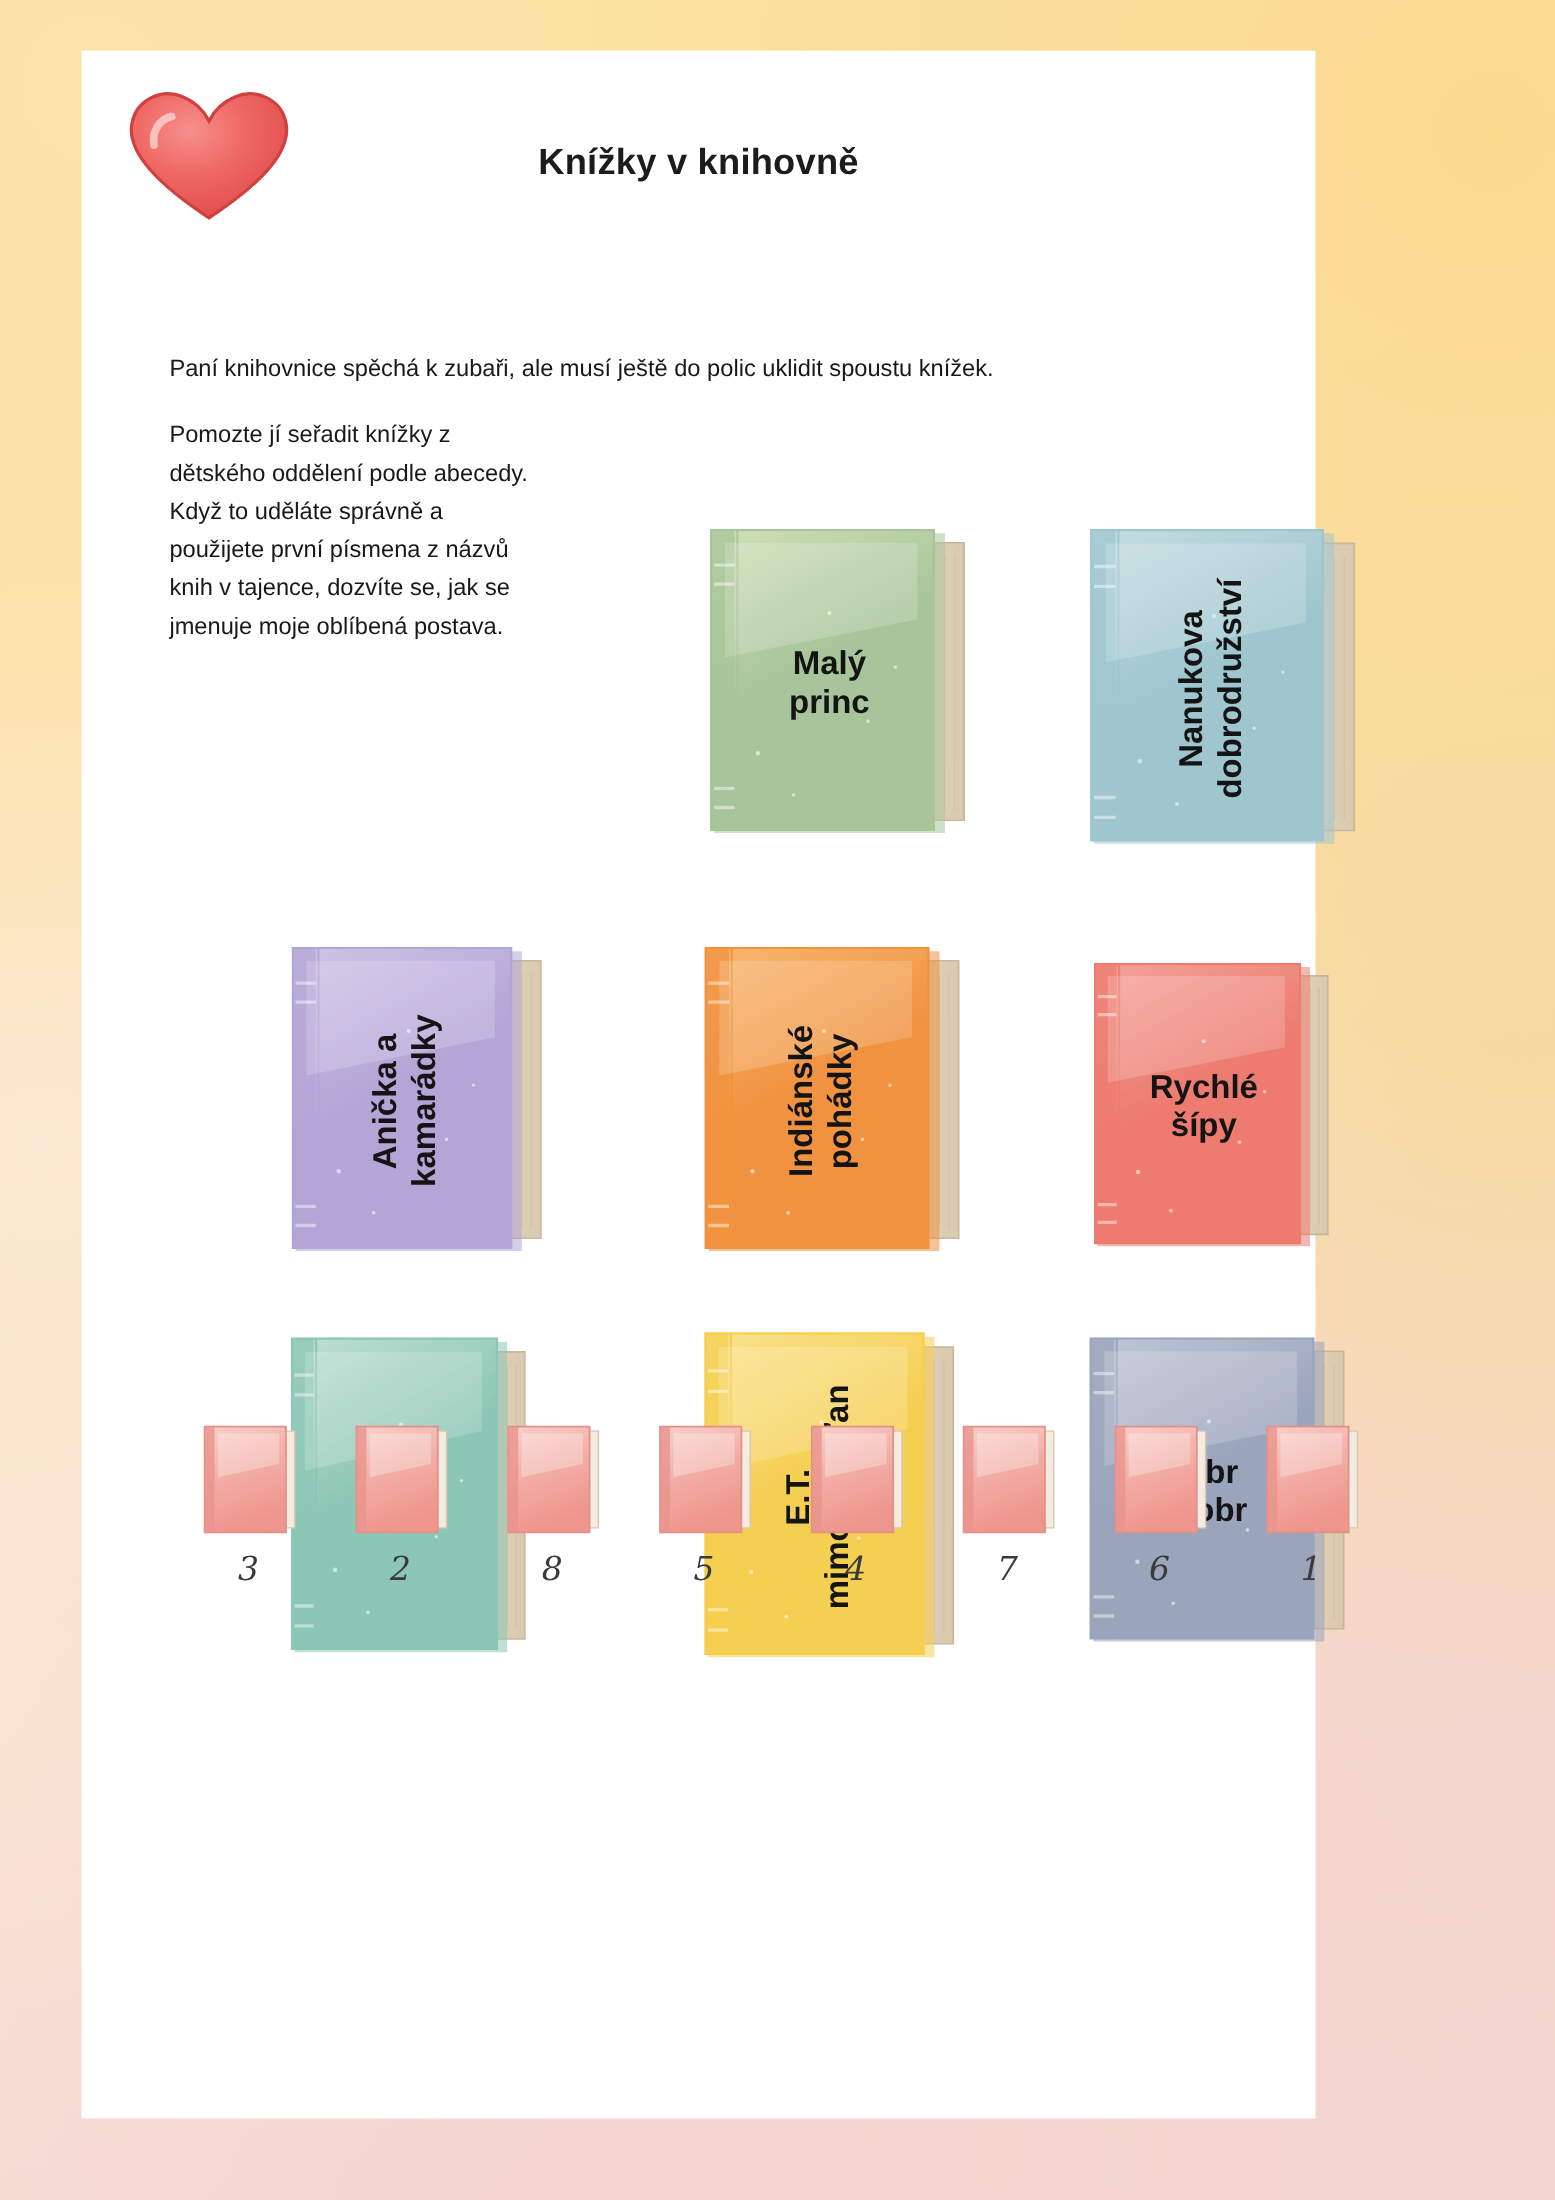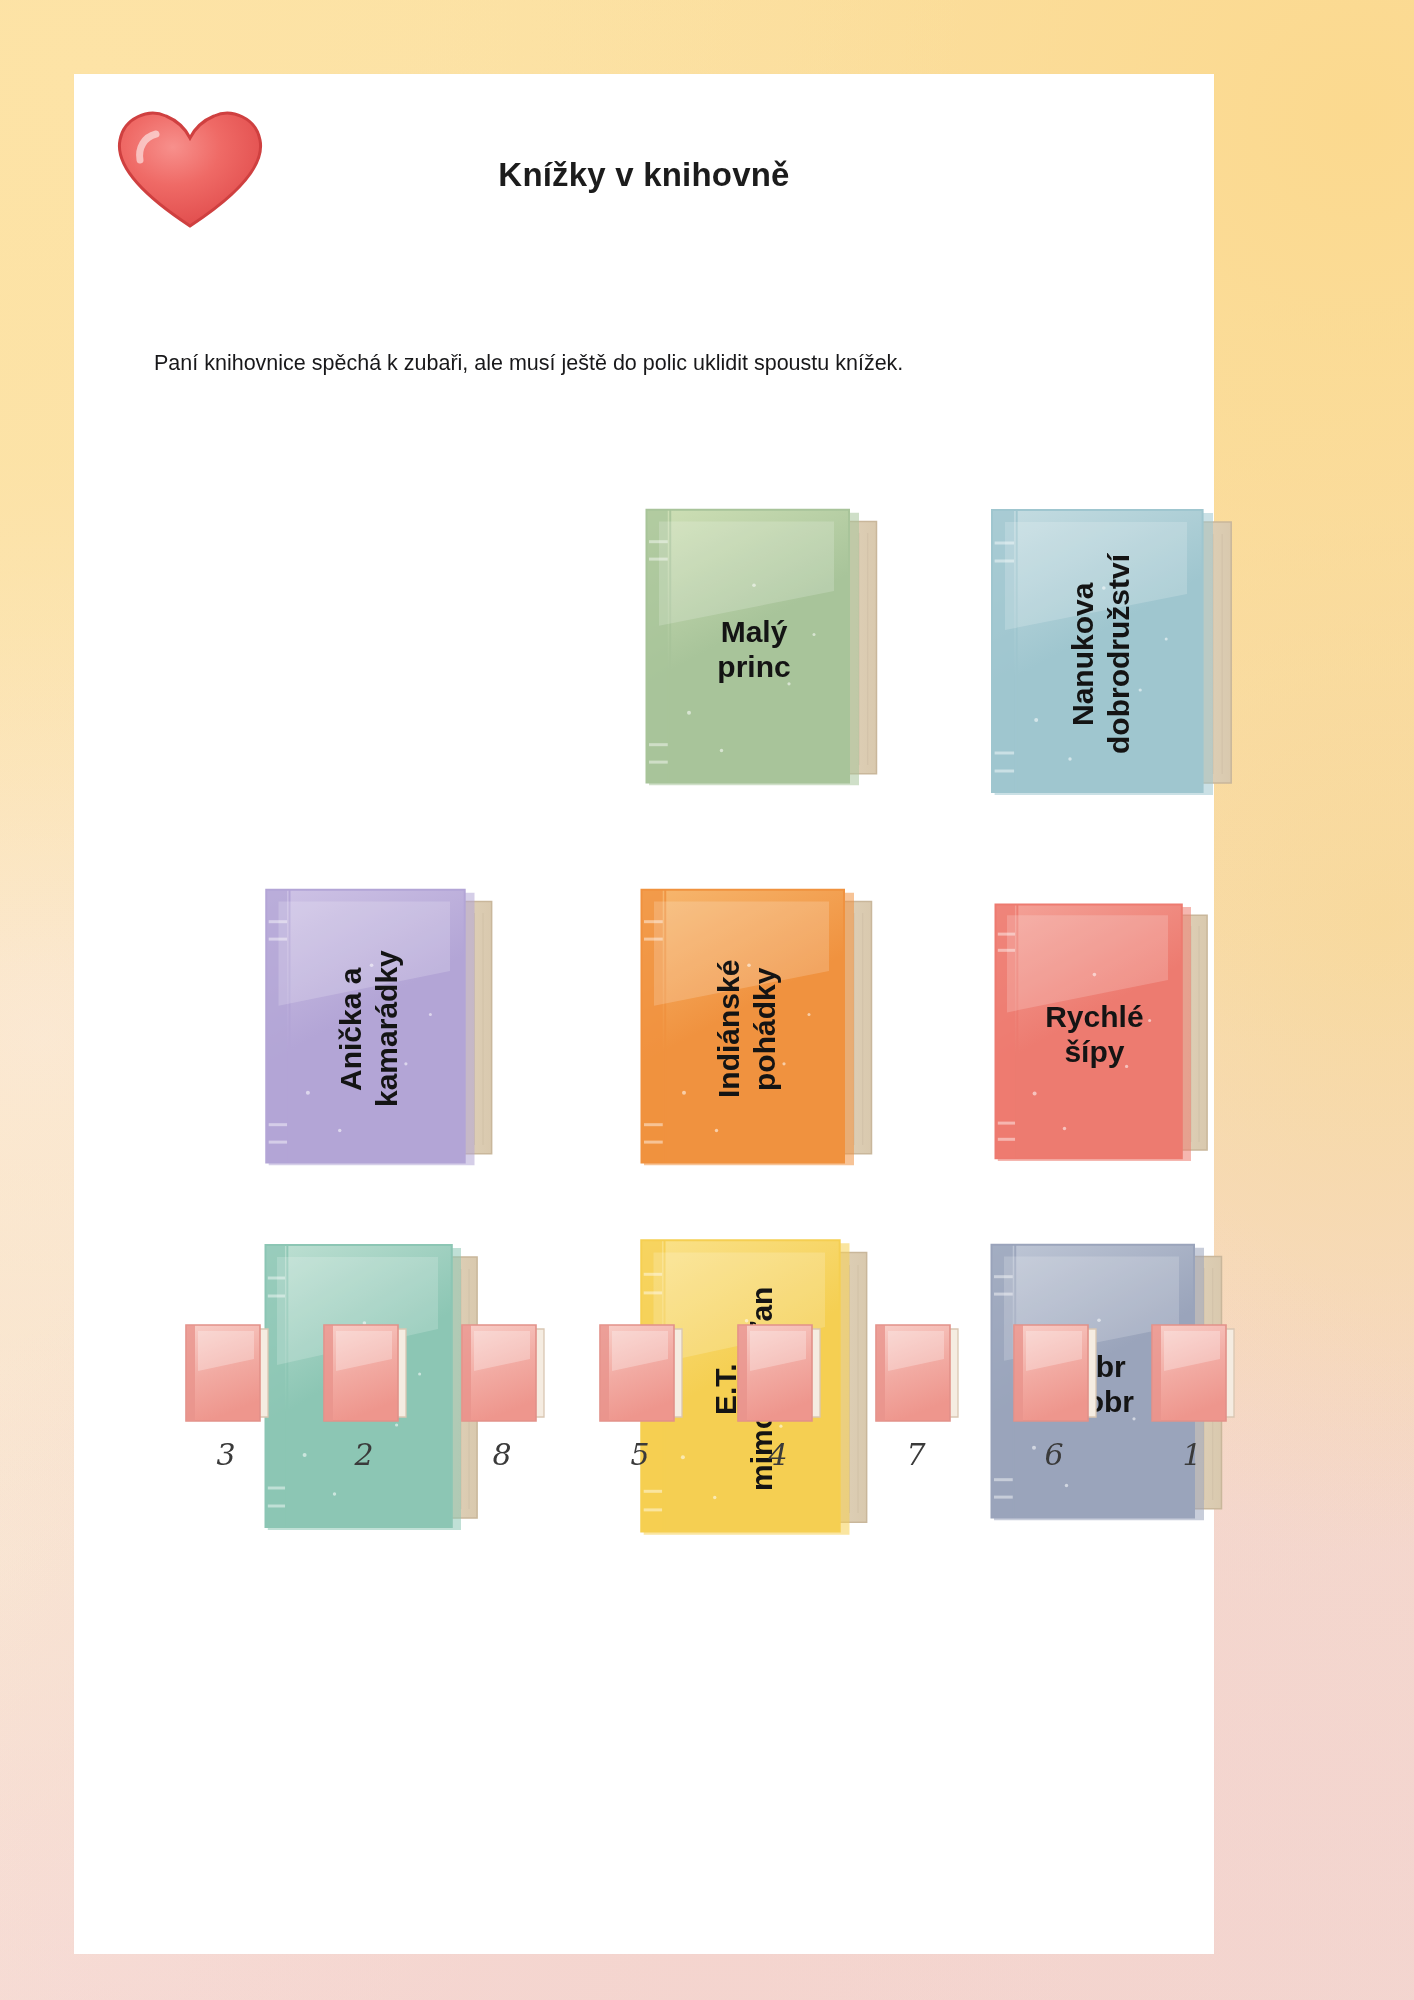--- a/index.html
+++ b/index.html
@@ -34,26 +34,25 @@
     inset: 0;
     background:
       radial-gradient(circle at 50% 100%, rgba(244,212,206,.85) 0%, rgba(244,212,206,0) 45%),
       radial-gradient(circle at 0% 78%, rgba(250,235,213,.7) 0%, rgba(250,235,213,0) 30%);
   }
 
   
   .sheet {
     position: absolute;
     left: 74px;
-    top: 74px;
+    top: 46px;
     width: 1122px;
     height: 1880px;
     background: #ffffff;
     box-shadow: 0 0 1px rgba(0,0,0,.04);
-    padding-left: 18px;
   }
 
   
   .heart-wrap {
     position: absolute;
     left: 36px;
     top: 30px;
     width: 160px;
     height: 130px;
   }
@@ -164,20 +163,21 @@
       </defs>
       <path d="M80 122 C 22 84, 6 56, 10 36 C 14 14, 38 4, 56 12 C 68 17, 76 26, 80 34
                C 84 26, 92 17, 104 12 C 122 4, 146 14, 150 36 C 154 56, 138 84, 80 122 Z" fill="url(#hg)" stroke="#cf4040" stroke-width="3"></path>
       <path d="M46 30 C 34 33, 28 44, 30 56" fill="none" stroke="#ffffff" stroke-opacity=".55" stroke-width="7" stroke-linecap="round"></path>
     </svg>
   </div>
 
   <div class="title">Knížky v knihovně</div>
 
   <div class="lead">Paní knihovnice spěchá k zubaři, ale musí ještě do polic uklidit spoustu knížek.</div>
+  <div class="instructions">Pomozte jí seřadit knížky z dětského oddělení podle abecedy. Když to uděláte správně a použijete první písmena z názvů knih v tajence, dozvíte se, jak se jmenuje moje oblíbená postava.</div>
 
   <div class="books" id="books-layer">
       <div class="book" style="left: 560px; top: 420px; width: 250px; height: 290px;">
   <svg viewBox="0 0 250 290" width="250" height="290" style="position:absolute;inset:0;">
     <defs>
       <linearGradient id="bg0" x1="0" y1="0" x2="0.4" y2="1">
         <stop offset="0%" stop-color="#cfe0b6"></stop>
         <stop offset="55%" stop-color="#a8c49a"></stop>
         <stop offset="100%" stop-color="#a8c49a"></stop>
       </linearGradient>

